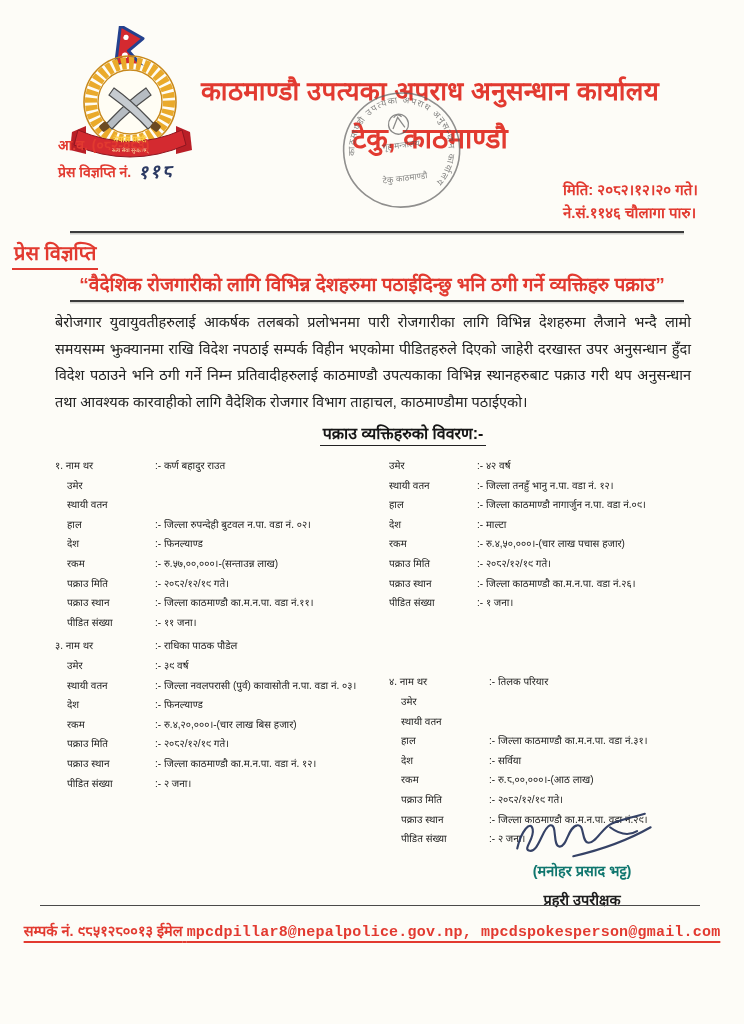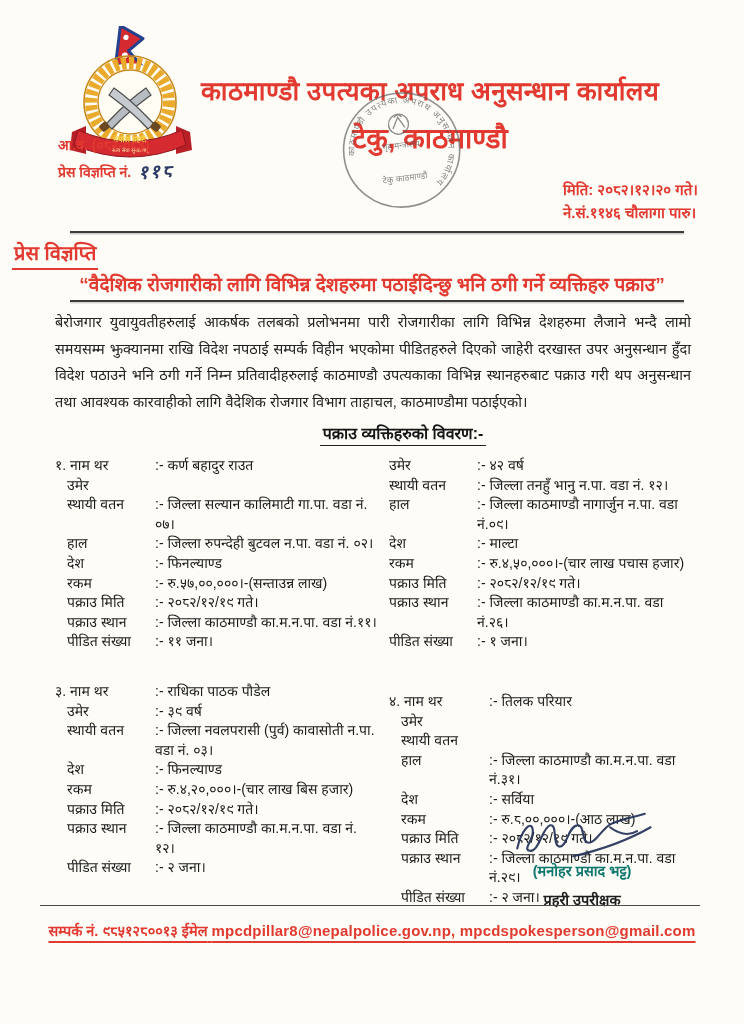--- a/index.html
+++ b/index.html
@@ -34,40 +34,40 @@
   .pr-sub{position:absolute;top:271px;left:40px;width:664px;text-align:center;
     color:var(--red);font-weight:bold;font-size:19px;}
 
   
   .content{position:absolute;top:309px;left:55px;width:636px;}
   .body-par{font-size:14.5px;line-height:26.5px;text-align:justify;color:#222;}
   .sec-head-wrap{margin-top:7px;text-align:center;}
   .sec-head{display:inline-block;font-weight:bold;font-size:16px;color:#161616;
     border-bottom:1.8px solid #222;padding:0 3px 1px;margin-left:60px;}
 
-  .persons{margin-top:10px;display:grid;grid-template-columns:322px 1fr;font-size:14px;line-height:19.6px;color:#1b1b1b;}
+  .persons{margin-top:10px;display:grid;grid-template-columns:322px 1fr;font-size:10px;line-height:19.6px;color:#1b1b1b;}
   .person{min-width:0;}
-  .person.row2{margin-top:30px;}
+  .person.row2{margin-top:4px;}
   .person.p4{margin-top:40px;padding-left:12px;}
   .frow{display:flex;align-items:flex-start;}
   .frow:not(.first){padding-left:12px;}
   .flab{flex:0 0 88px;}
   .frow.first .flab{flex-basis:100px;}
   .fval{flex:1 1 auto;min-width:0;}
 
   
   .sig{position:absolute;top:806px;right:52px;width:220px;text-align:center;}
   .sig-scribble{width:170px;height:58px;display:block;margin:0 auto -4px;}
   .sig-name{font-weight:bold;font-size:14.5px;color:#0f766e;}
   .sig-title{font-weight:bold;font-size:14.5px;color:#1d1d1d;margin-top:9px;}
 
   .footer{position:absolute;top:920px;left:0;width:744px;text-align:center;color:var(--red);
     font-weight:bold;font-size:14.5px;text-decoration:underline;text-underline-offset:5px;
     text-decoration-thickness:1.5px;}
-  .f-lat{font-family:Liberation Sans, sans-serif;font-size:15px;letter-spacing:.2px;}
+  .f-lat{font-family:Liberation Mono, monospace;font-size:15px;letter-spacing:.2px;}
 </style>
 </head>
 <body>
 
 <div class="page">
 
   <svg class="logo" viewBox="0 0 130 136" aria-hidden="true">
 
     <g transform="translate(50,0) rotate(7,14,20)">
       <path d="M2,1 L2,40 L30,40 L13,25 L26,11 Z" fill="#d42a30" stroke="#24418e" stroke-width="3" stroke-linejoin="round"></path>
@@ -146,21 +146,20 @@
       <div class="person p1">
           <div class="frow first">
             <span class="flab">१. नाम थर</span>
             <span class="fval">:- कर्ण बहादुर राउत</span>
           </div>
           <div class="frow">
             <span class="flab">उमेर</span>
           </div>
           <div class="frow">
             <span class="flab">स्थायी वतन</span>
-            <span class="fval">:- जिल्ला सल्यान कालिमाटी गा.पा. वडा नं. ०७।</span>
           </div>
           <div class="frow">
             <span class="flab">हाल</span>
             <span class="fval">:- जिल्ला रुपन्देही बुटवल न.पा. वडा नं. ०२।</span>
           </div>
           <div class="frow">
             <span class="flab">देश</span>
             <span class="fval">:- फिनल्याण्ड</span>
           </div>
           <div class="frow">

